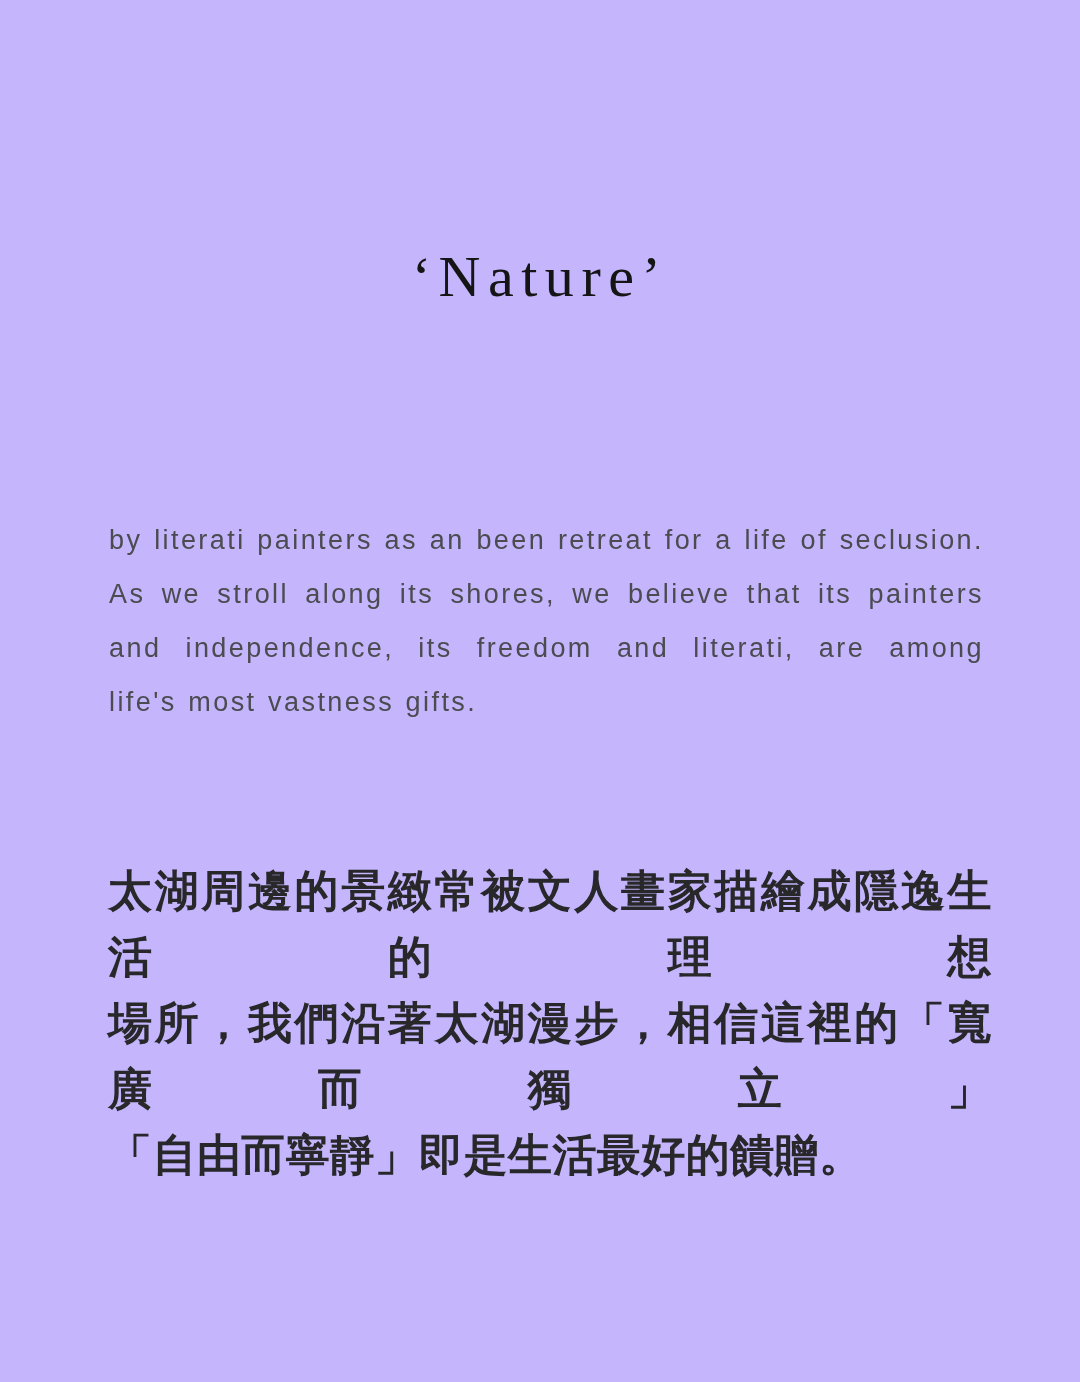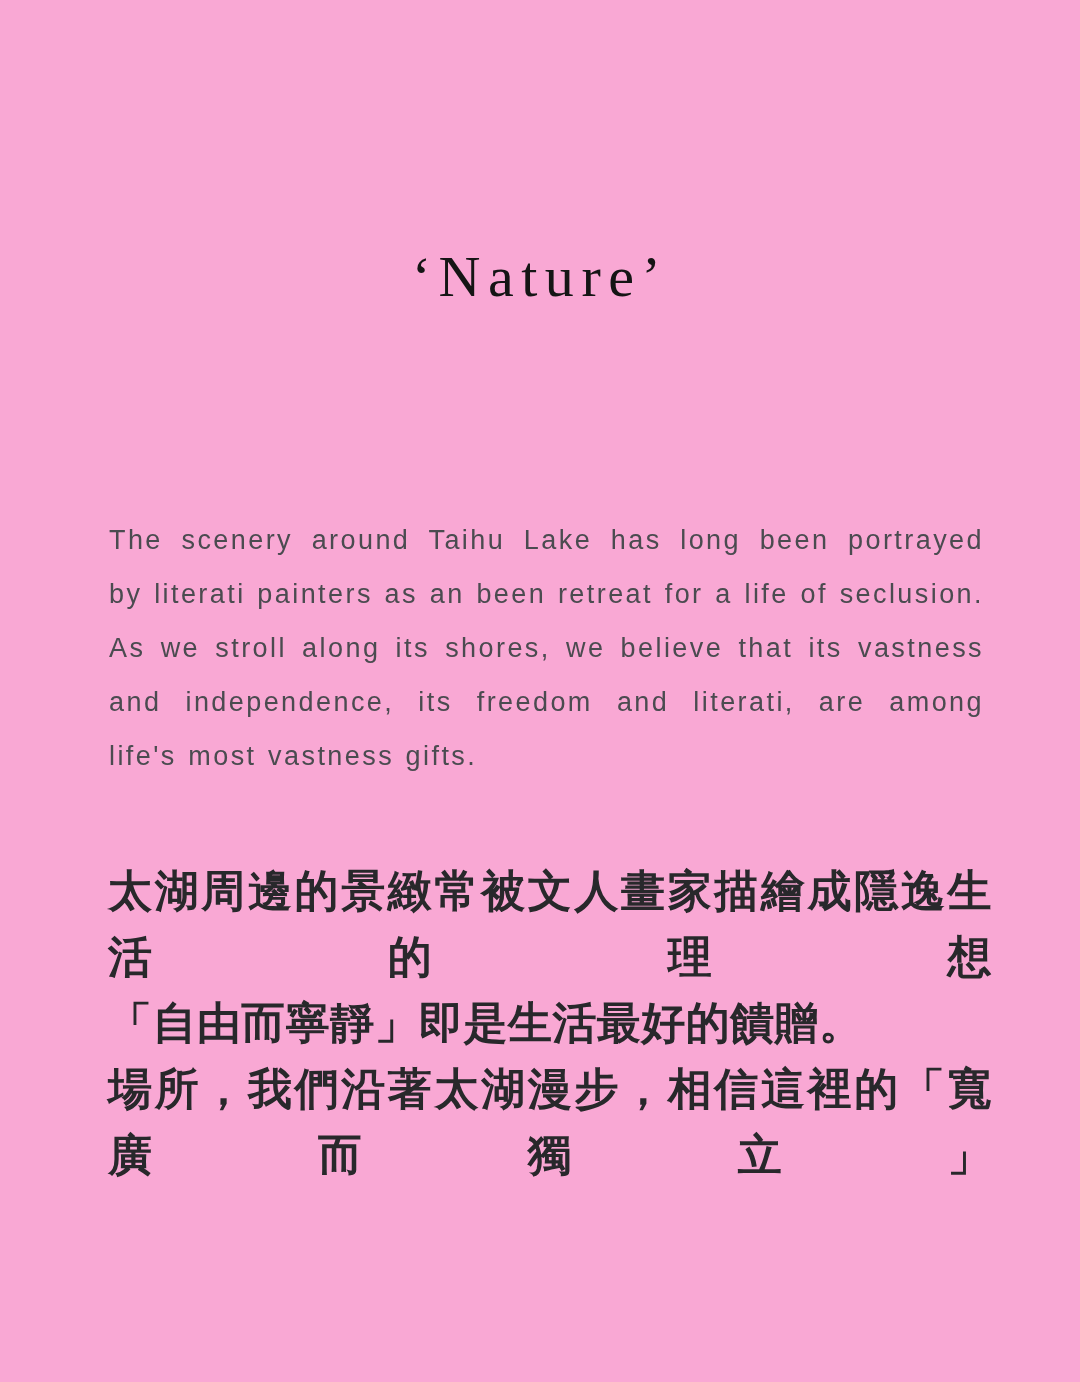--- a/index.html
+++ b/index.html
@@ -6,21 +6,21 @@
 
   html, body {
     background: #ffffff;
   }
 
   .page {
     position: relative;
     width: 1080px;
     height: 1382px;
     margin: 0 auto;
-    background: #f9a8d4;
+    background: #c4b5fd;
     overflow: hidden;
   }
 
   
   .title {
     position: absolute;
     top: 247px;
     left: 0;
     right: 0;
     text-align: center;
@@ -75,26 +75,25 @@
   }
 </style>
 </head>
 <body>
 
 <div class="page">
 
   <h1 class="title">‘Nature’</h1>
 
   <div class="en-paragraph">
-    <div class="line fill">The scenery around Taihu Lake has long been portrayed</div>
     <div class="line fill">by literati painters as an been retreat for a life of seclusion.</div>
-    <div class="line fill">As we stroll along its shores, we believe that its vastness</div>
+    <div class="line fill">As we stroll along its shores, we believe that its painters</div>
     <div class="line fill">and independence, its freedom and literati, are among</div>
     <div class="line">life's most vastness gifts.</div>
   </div>
 
   <div class="zh-paragraph">
     <div class="line fill">太湖周邊的景緻常被文人畫家描繪成隱逸生活的理想</div>
+    <div class="line fill">場所，我們沿著太湖漫步，相信這裡的「寬廣而獨立」</div>
     <div class="line">「自由而寧靜」即是生活最好的饋贈。</div>
-    <div class="line fill">場所，我們沿著太湖漫步，相信這裡的「寬廣而獨立」</div>
   </div>
 
 </div>
 
 </body></html>

